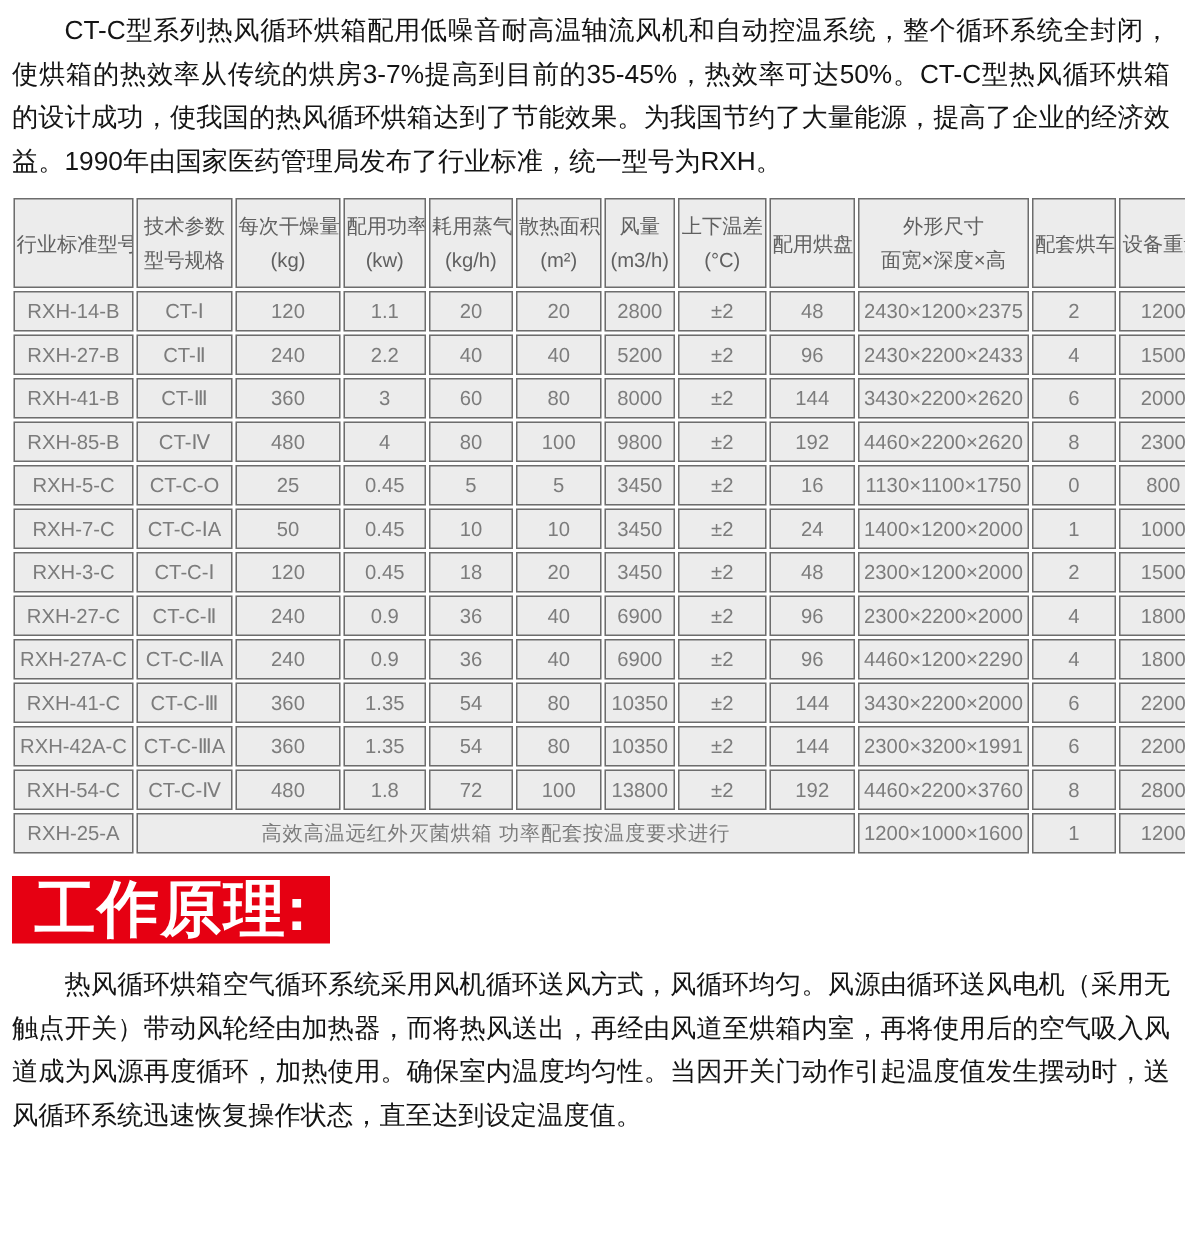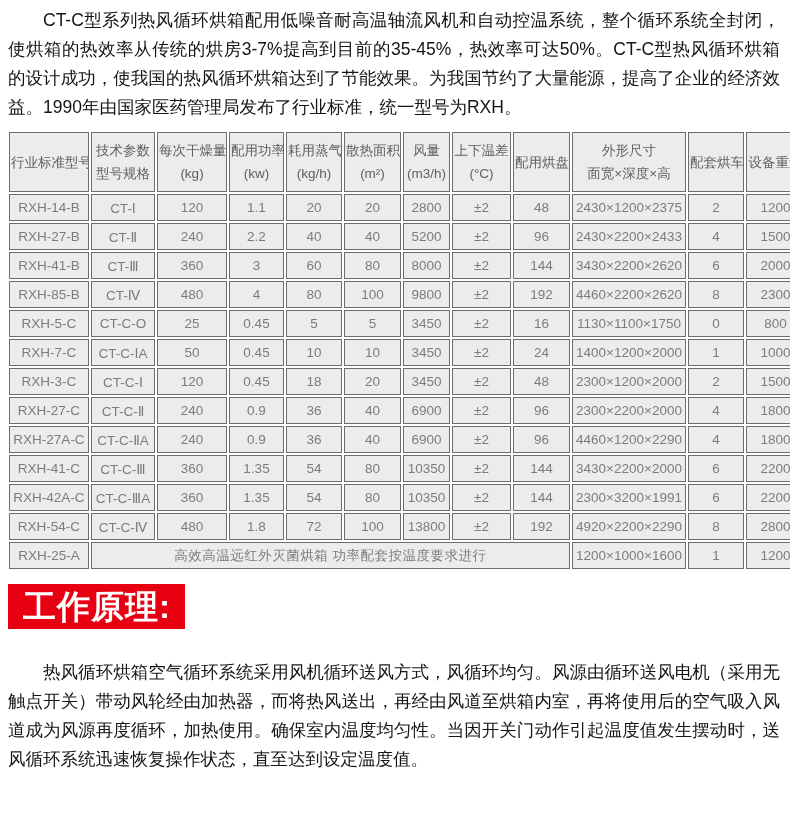--- a/index.html
+++ b/index.html
@@ -53,28 +53,28 @@
     padding: 2px 1px;
   }
   th .h-line { display: block; line-height: 23px; }
   td.note-cell { letter-spacing: 0.5px; }
 
   .banner {
     display: inline-block;
     margin: 13px 0 0 8px;
     background: #e60012;
     color: #ffffff;
-    font-size: 33px;
+    font-size: 41px;
     font-weight: bold;
     line-height: 45px;
     padding: 0 14px 0 15px;
     letter-spacing: 1px;
   }
 
-  .principle { margin-top: 29px; }
+  .principle { margin-top: 13px; }
 </style>
 </head>
 <body>
 
 <div class="page">
 
   <p class="para intro">CT-C型系列热风循环烘箱配用低噪音耐高温轴流风机和自动控温系统，整个循环系统全封闭，使烘箱的热效率从传统的烘房3-7%提高到目前的35-45%，热效率可达50%。CT-C型热风循环烘箱的设计成功，使我国的热风循环烘箱达到了节能效果。为我国节约了大量能源，提高了企业的经济效益。1990年由国家医药管理局发布了行业标准，统一型号为RXH。</p>
 
   <table class="spec-table">
     <colgroup>
@@ -297,21 +297,21 @@
         <tr>
           <td>RXH-54-C</td>
           <td>CT-C-Ⅳ</td>
           <td>480</td>
           <td>1.8</td>
           <td>72</td>
           <td>100</td>
           <td>13800</td>
           <td>±2</td>
           <td>192</td>
-          <td>4920×2200×2290</td>
+          <td>4460×2200×3760</td>
           <td>8</td>
           <td>2800</td>
         </tr>
         <tr>
           <td>RXH-25-A</td>
           <td colspan="8" class="note-cell">高效高温远红外灭菌烘箱 功率配套按温度要求进行</td>
           <td>1200×1000×1600</td>
           <td>1</td>
           <td>1200</td>
         </tr>

